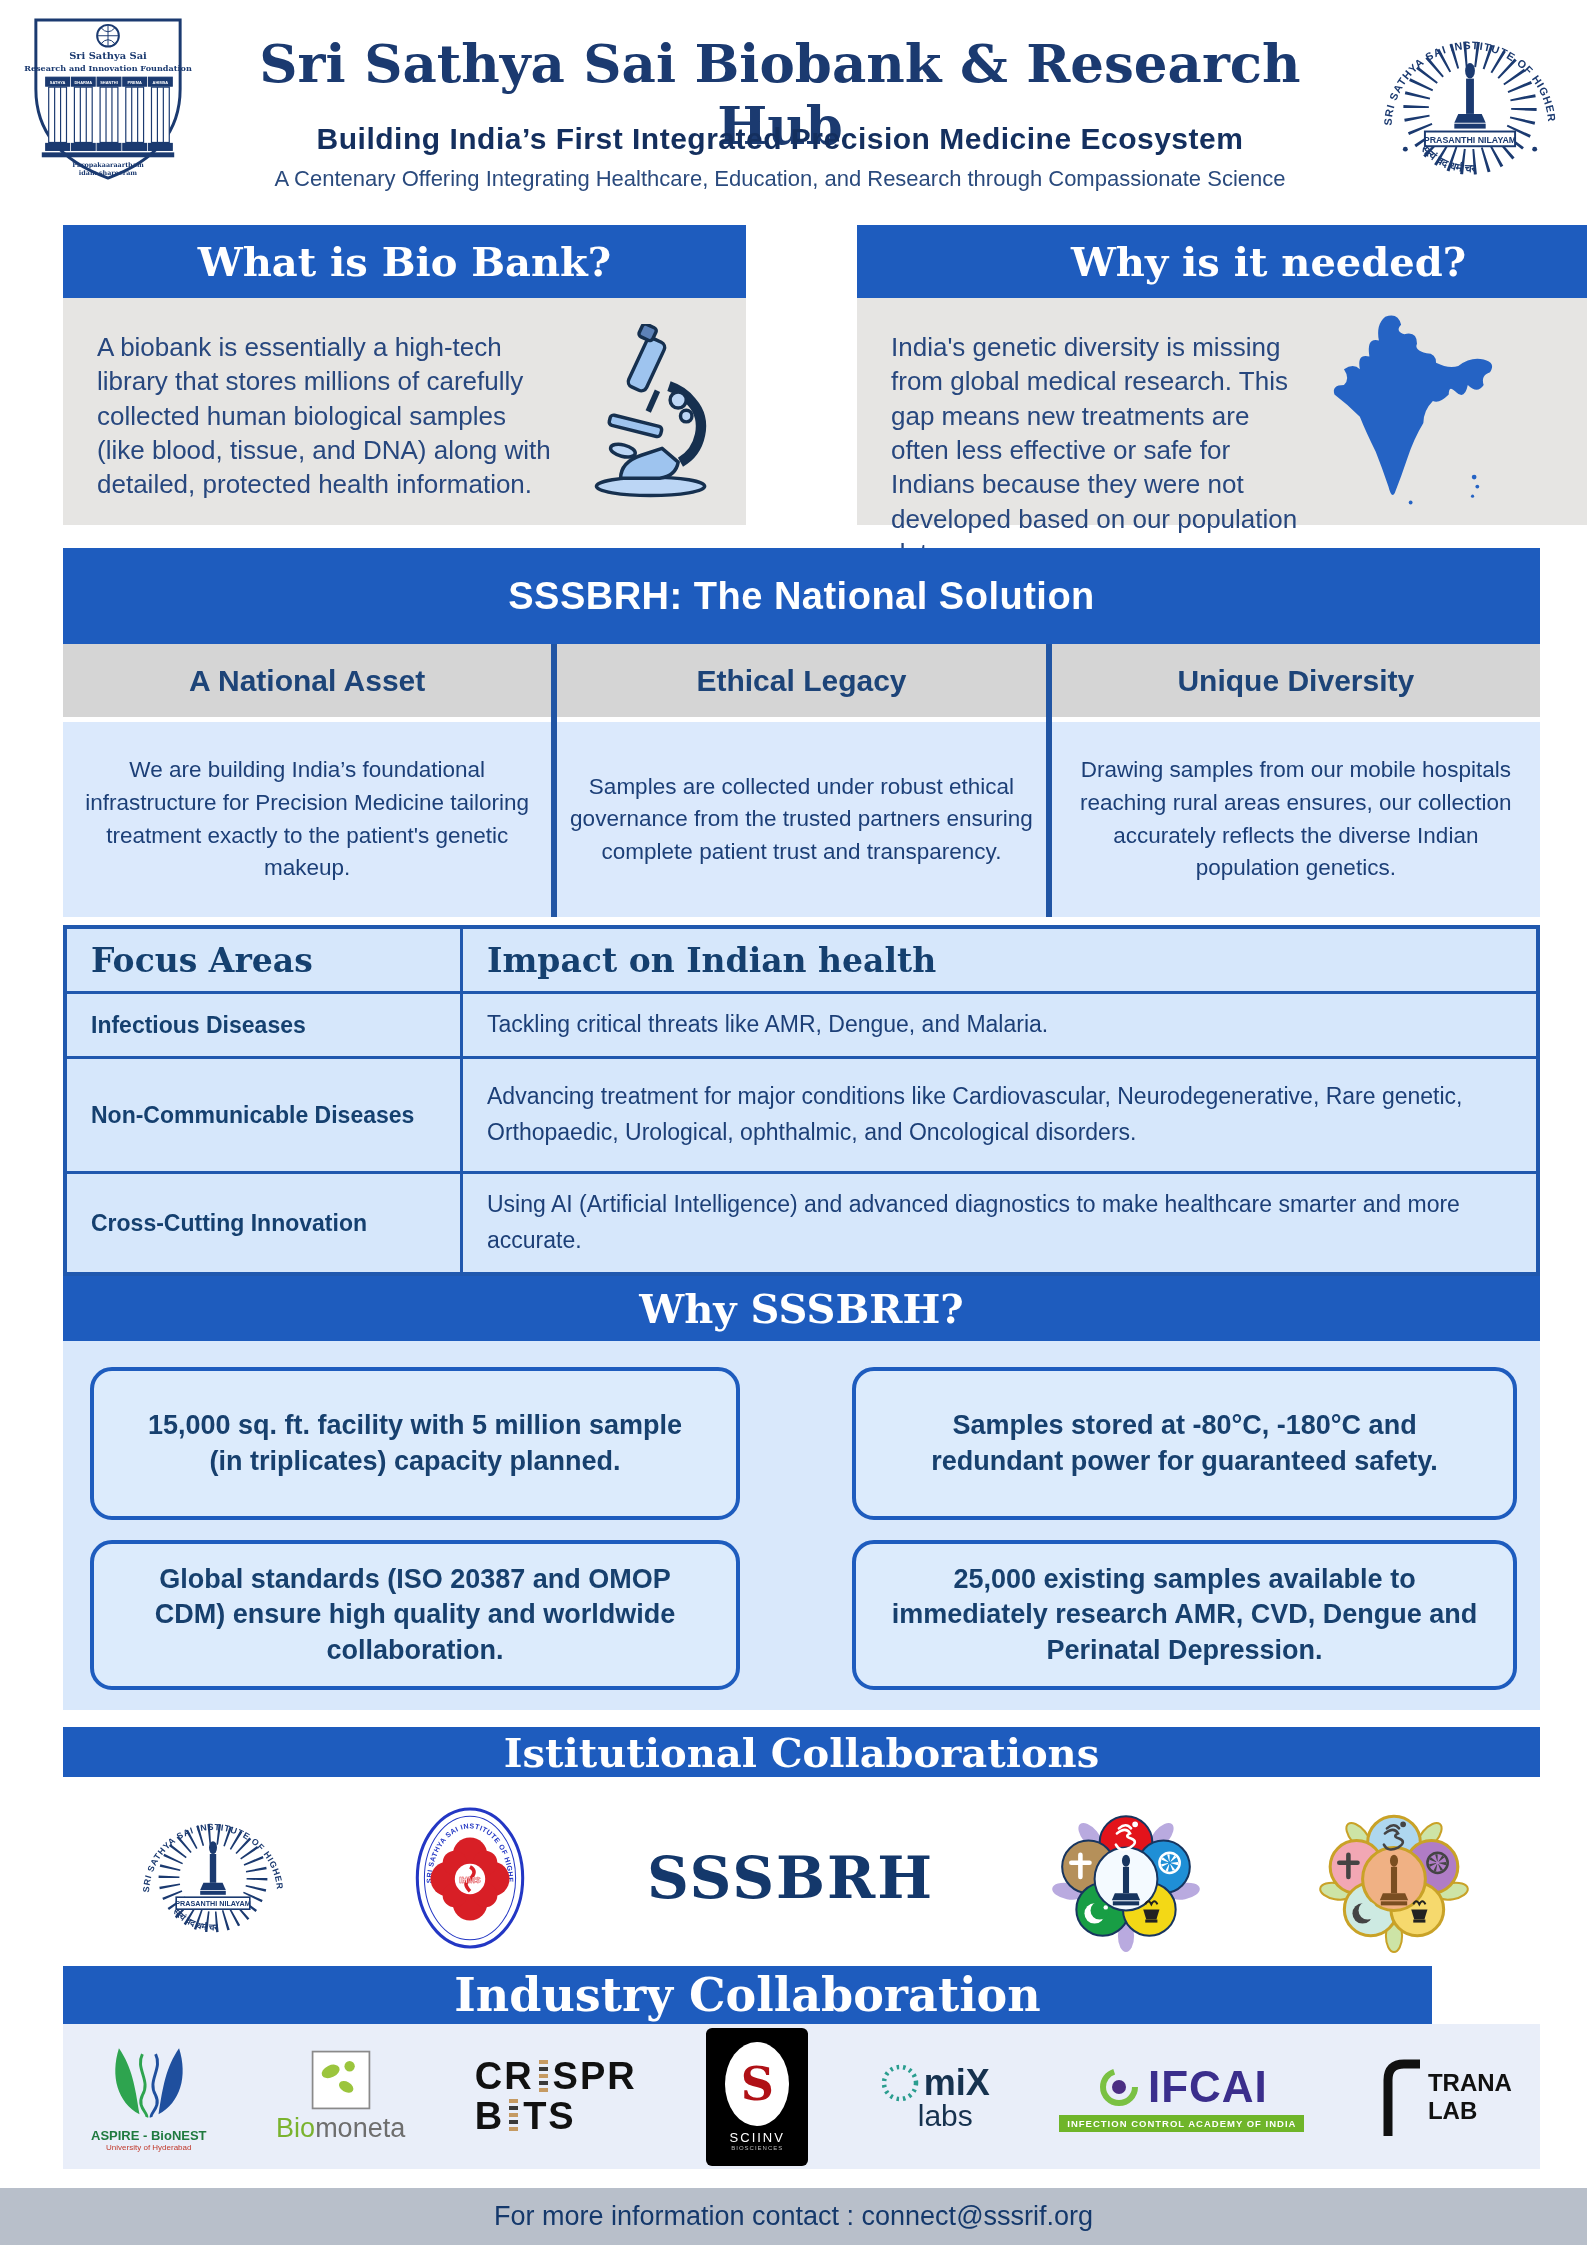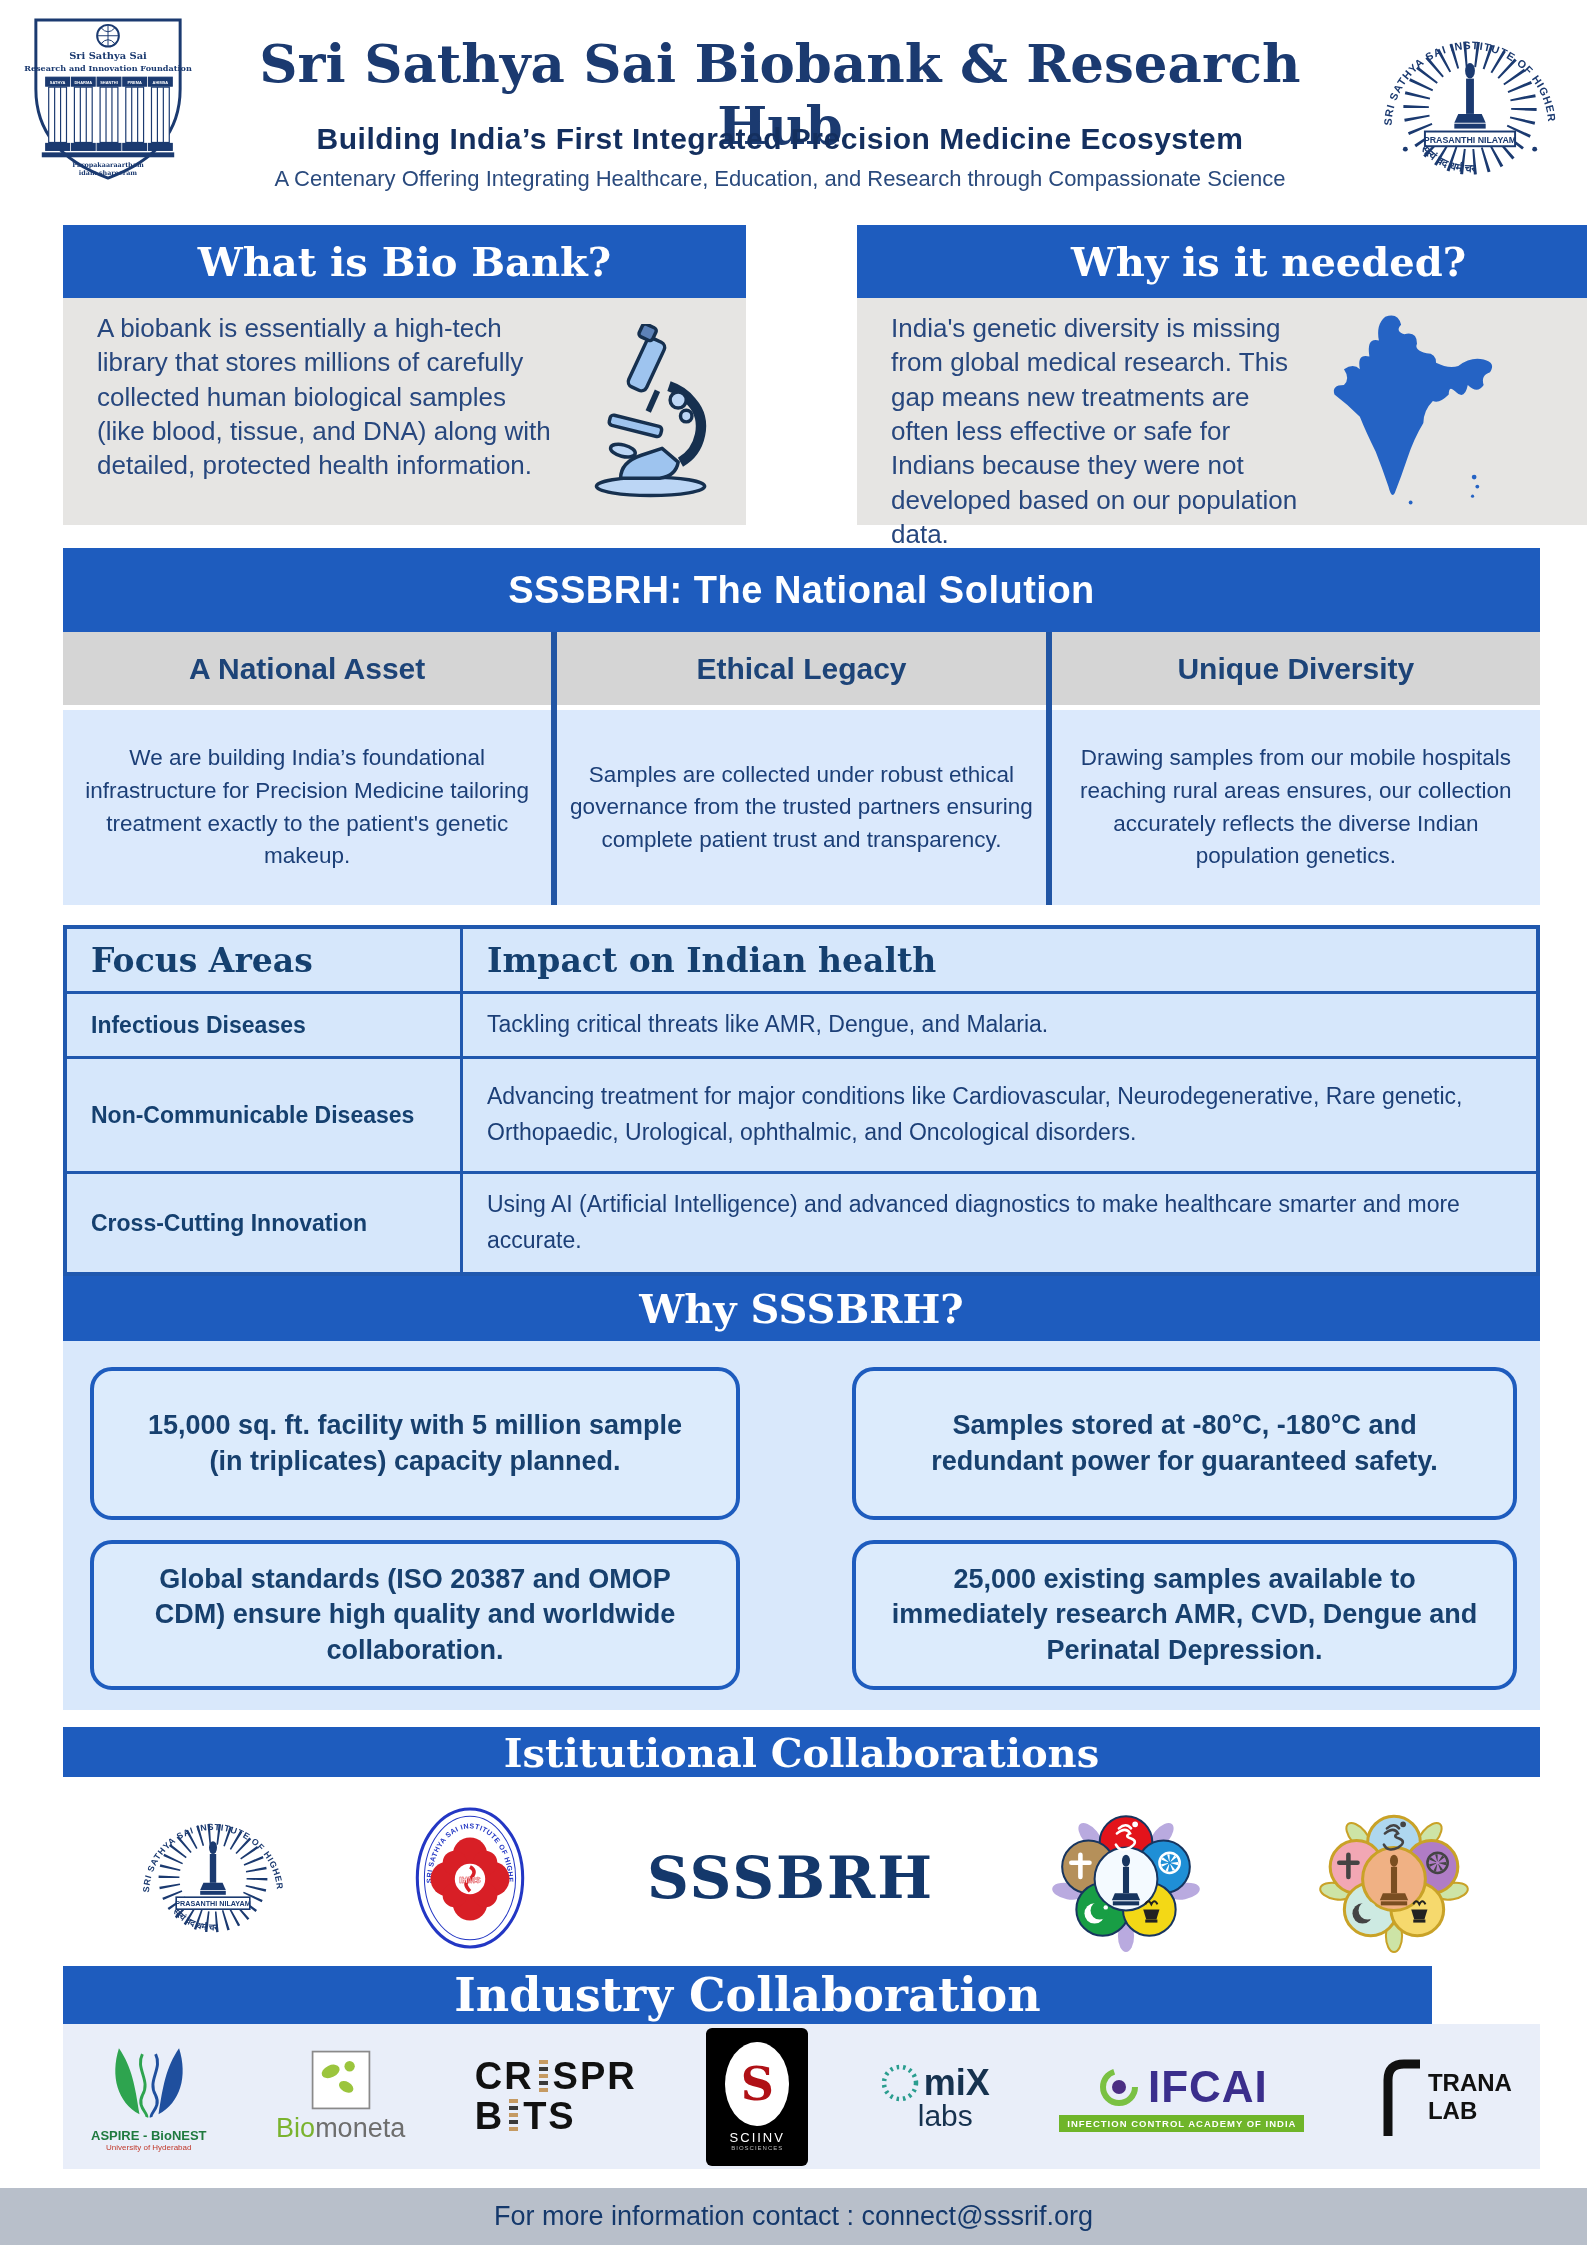--- a/index.html
+++ b/index.html
@@ -21,26 +21,26 @@
   
   .band { background:#1e5cbe; color:#ffffff; display:flex; align-items:center; justify-content:center; }
   .serifband { font-family:"DejaVu Serif", serif; font-weight:700; }
 
   
   .card { position:absolute; top:225px; height:300px; }
   .card-what { left:63px;  width:683px; }
   .card-why  { left:857px; width:823px; }
   .card .cband { height:73px; font-size:40px; }
   .card .cbody { height:227px; background:#e6e5e3; display:flex; align-items:flex-start; }
-  .cbody .ctext { flex:1; padding:13px 4px 0 34px; font-size:26px; line-height:1.32; color:#27477e; }
+  .cbody .ctext { flex:1; padding:32px 4px 0 34px; font-size:26px; line-height:1.32; color:#27477e; }
   .cbody .cart  { flex:none; display:flex; align-items:center; justify-content:center; }
 
   
   .nat { position:absolute; top:548px; left:63px; width:1477px; }
-  .nat-band { height:84px; font-size:38px; font-weight:800; letter-spacing:.5px; }
+  .nat-band { height:96px; font-size:38px; font-weight:800; letter-spacing:.5px; }
   .nat-cols { display:flex; }
   .nat-col { flex:1; }
   .nat-col + .nat-col { border-left:6px solid #2155a4; }
   .nat-head { height:73px; background:#d5d5d5; display:flex; align-items:center; justify-content:center;
               font-weight:700; font-size:30px; color:#1d4478; }
   .nat-gap { height:5px; background:#ffffff; }
   .nat-body { height:195px; background:#dbe9fc; display:flex; align-items:center; justify-content:center;
               text-align:center; font-size:22.5px; line-height:1.45; color:#1c3f77; padding:6px 8px; }
 
   

